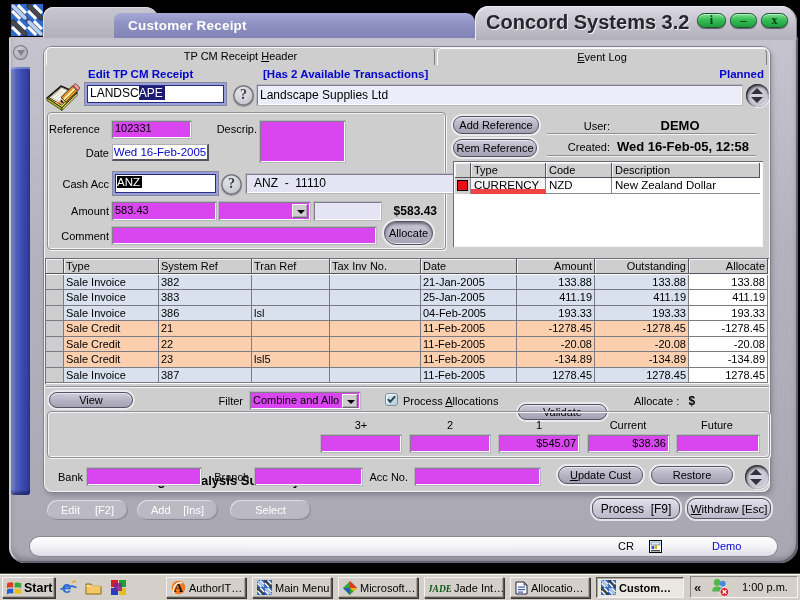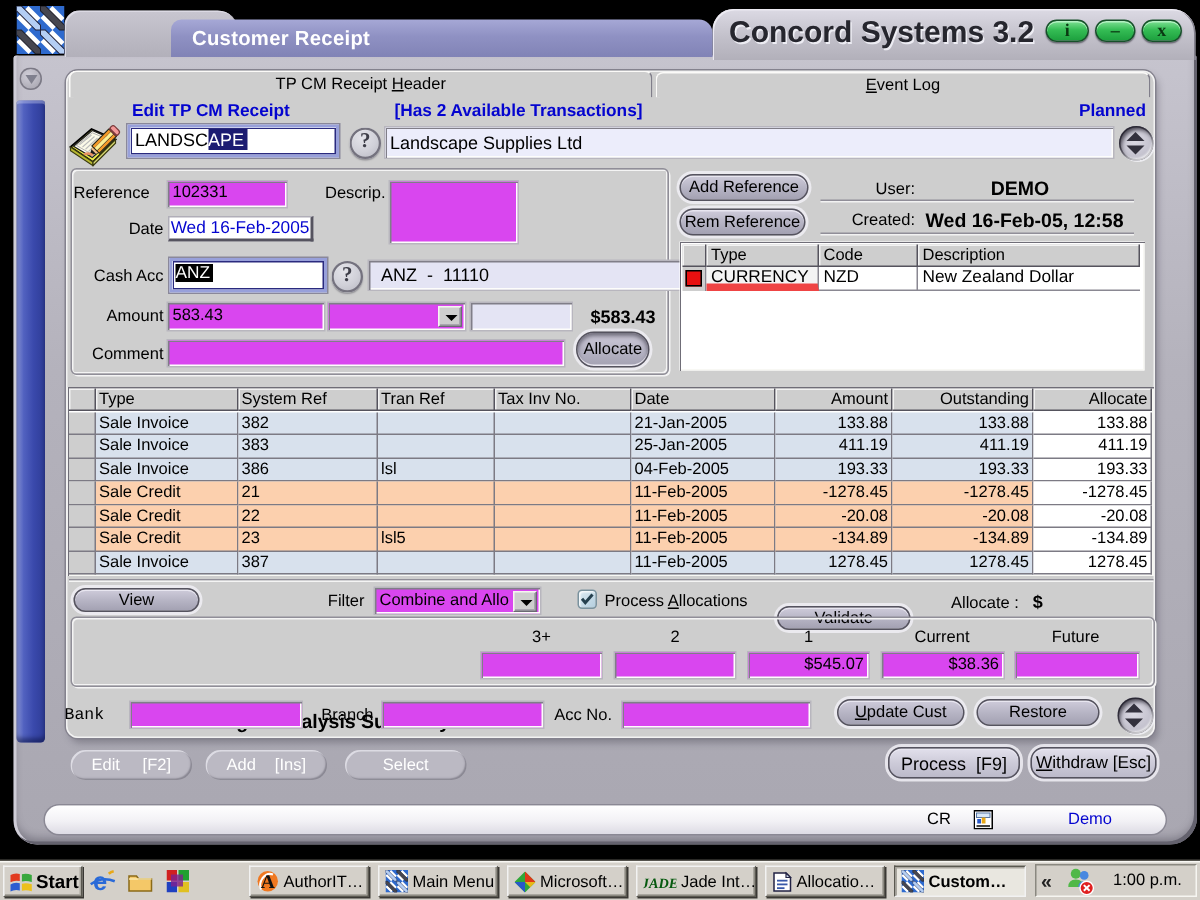--- a/index.html
+++ b/index.html
@@ -267,21 +267,21 @@
 <div class="abs lbl" style="left:410px;top:419px;width:80px;text-align:center;">2</div>
 <div class="abs lbl" style="left:499px;top:419px;width:80px;text-align:center;">1</div>
 <div class="abs lbl" style="left:588px;top:419px;width:80px;text-align:center;">Current</div>
 <div class="abs lbl" style="left:677px;top:419px;width:80px;text-align:center;">Future</div>
 <div class="abs inp" style="left:321px;top:435px;width:80px;height:17px;"></div>
 <div class="abs inp" style="left:410px;top:435px;width:80px;height:17px;"></div>
 <div class="abs inp rt" style="left:499px;top:435px;width:80px;height:17px;text-align:right;line-height:14px;">$545.07</div>
 <div class="abs inp rt" style="left:588px;top:435px;width:81px;height:17px;text-align:right;line-height:14px;">$38.36</div>
 <div class="abs inp" style="left:677px;top:435px;width:82px;height:17px;"></div>
 
-<div class="abs lbl" style="left:43px;top:471px;width:40px;font-family:Liberation Mono, monospace;">Bank</div>
+<div class="abs lbl" style="left:43px;top:471px;width:40px;text-align:right;">Bank</div>
 <div class="abs inp" style="left:87px;top:468px;width:114px;height:17px;"></div>
 <div class="abs lbl" style="left:209px;top:471px;width:40px;text-align:right;">Branch</div>
 <div class="abs inp" style="left:255px;top:468px;width:107px;height:17px;"></div>
 <div class="abs lbl" style="left:364px;top:471px;width:44px;text-align:right;">Acc No.</div>
 <div class="abs inp" style="left:415px;top:468px;width:125px;height:17px;"></div>
 <div class="abs ovalbtn" style="left:558px;top:466px;width:85px;height:18px;line-height:17px;"><u>U</u>pdate Cust</div>
 <div class="abs ovalbtn" style="left:651px;top:466px;width:82px;height:18px;line-height:17px;">Restore</div>
 <div class="abs spinner" style="left:745px;top:465px;width:24px;height:24px;"></div>
 
 <div class="abs dimbtn" style="left:47px;top:500px;width:81px;">

